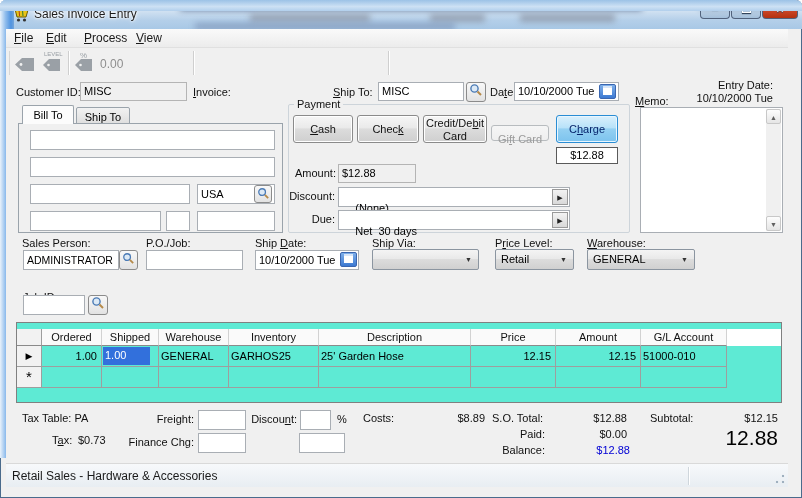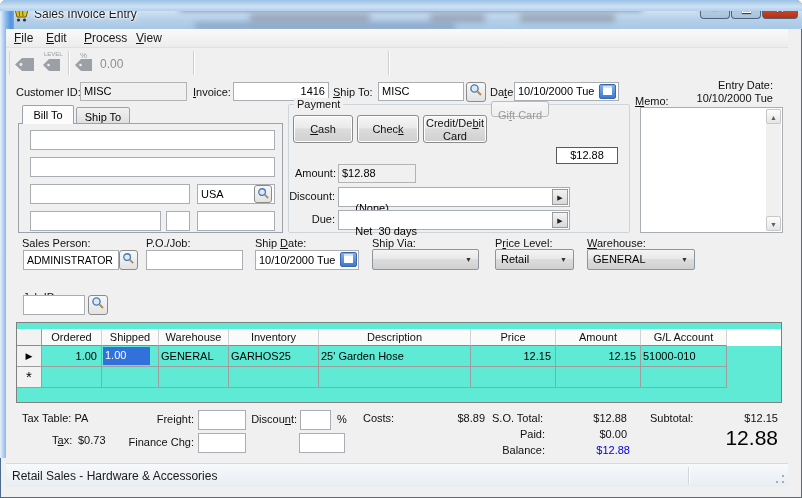--- a/index.html
+++ b/index.html
@@ -179,21 +179,20 @@
         <circle cx="6.5" cy="7" r="1.3" fill="#f0f0f0"></circle>
       </svg>
   </div>
   <div class="abs tprice" style="left:100px;top:57px;">0.00</div>
   <div class="abs tsep" style="left:193px;"></div>
   <div class="abs tsep" style="left:388px;"></div>
 
   <div class="abs lbl" style="left:16px;top:86px;">Customer ID:</div>
   <div class="abs tb ro" style="left:80px;top:82px;width:107px;height:19px;line-height:17px;">MISC</div>
   <div class="abs lbl" style="left:193px;top:86px;"><u>I</u>nvoice:</div>
-  <div class="abs tb ralign" style="left:233px;top:82px;width:96px;height:19px;line-height:17px;">1416</div>
   <div class="abs lbl" style="left:333px;top:86px;"><u>S</u>hip To:</div>
   <div class="abs tb" style="left:378px;top:82px;width:86px;height:19px;line-height:17px;">MISC</div>
   <div class="abs mgbtn" style="left:466px;top:82px;">
     <svg width="14" height="14" viewBox="0 0 14 14">
         <circle cx="5.5" cy="5.5" r="3.6" fill="#dce9f5" stroke="#4a7ab5" stroke-width="1.4"></circle>
         <line x1="8.5" y1="8.5" x2="12" y2="12" stroke="#b58a4a" stroke-width="2"></line>
       </svg>
   </div>
   <div class="abs lbl" style="left:490px;top:86px;">Da<u>t</u>e:</div>
   <div class="abs tb" style="left:514px;top:82px;width:105px;height:19px;line-height:17px;">10/10/2000 Tue</div>
@@ -217,21 +216,22 @@
   </div>
   <div class="abs tb" style="left:30px;top:211px;width:131px;height:20px;line-height:18px;"></div>
   <div class="abs tb" style="left:166px;top:211px;width:24px;height:20px;line-height:18px;"></div>
   <div class="abs tb" style="left:197px;top:211px;width:78px;height:20px;line-height:18px;"></div>
 
   <div class="abs group" style="left:288px;top:104px;width:342px;height:129px;"></div>
   <div class="abs grouplbl" style="left:294px;top:98px;">Payment</div>
   <div class="abs btn" style="left:293px;top:115px;width:60px;height:28px;line-height:26px;"><u>C</u>ash</div>
   <div class="abs btn" style="left:357px;top:115px;width:62px;height:28px;line-height:26px;">Chec<u>k</u></div>
   <div class="abs btn" style="left:423px;top:115px;width:64px;height:28px;line-height:13px;padding-top:1px;">Credit/De<u>b</u>it Card</div>
-  <div class="abs btn disabled" style="left:491px;top:101px;width:58px;height:16px;line-height:26px;">Gi<u>f</u>t Card</div>
+  <div class="abs btn disabled" style="left:491px;top:125px;width:58px;height:16px;line-height:26px;">Gi<u>f</u>t Card</div>
+  <div class="abs btn charge" style="left:556px;top:115px;width:62px;height:28px;line-height:26px;">C<u>h</u>arge</div>
   <div class="abs" style="left:556px;top:147px;width:62px;height:17px;background:#fff;border:1px solid #5a5a5a;font-size:11px;text-align:center;line-height:15px;">$12.88</div>
   <div class="abs lbl" style="left:295px;top:167px;width:40px;text-align:right;">Amount:</div>
   <div class="abs tb ro" style="left:338px;top:164px;width:78px;height:19px;line-height:17px;">$12.88</div>
   <div class="abs lbl" style="left:285px;top:190px;width:50px;text-align:right;">Discount:</div>
   <div class="abs combo" style="left:338px;top:187px;width:232px;height:20px;">
     <span>(None)</span>
     <span class="xbtn">▶</span>
   </div>
   <div class="abs lbl" style="left:305px;top:213px;width:30px;text-align:right;">Due:</div>
   <div class="abs combo" style="left:338px;top:210px;width:232px;height:20px;">

